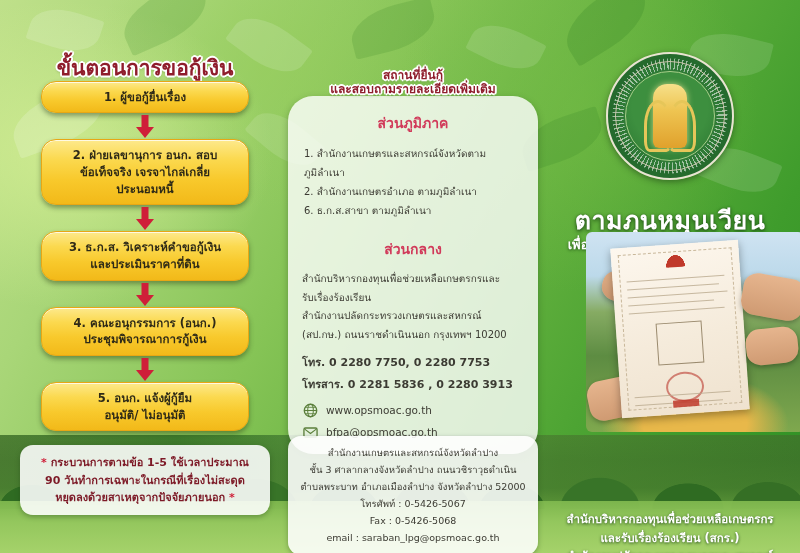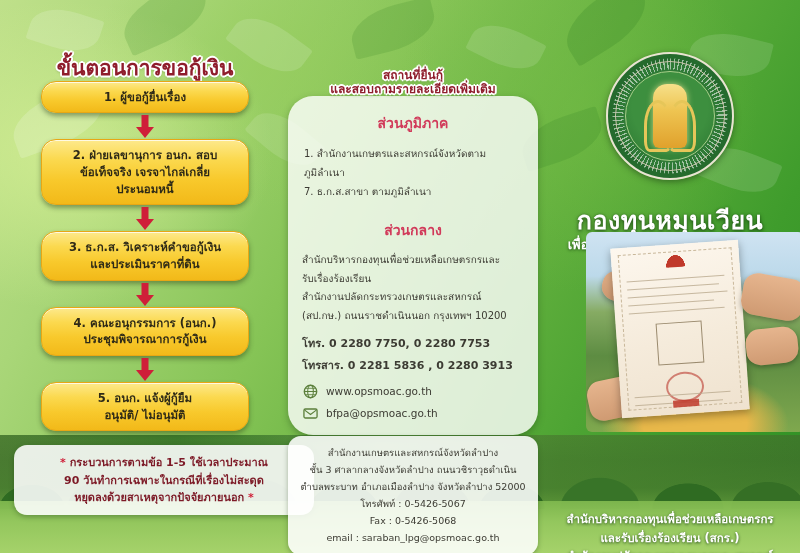--- a/index.html
+++ b/index.html
@@ -72,21 +72,21 @@
   .arrow::before{
     content:"";position:absolute;left:50%;top:2px;transform:translateX(-50%);
     width:7px;height:13px;background:#cf1f39;
   }
   .arrow::after{
     content:"";position:absolute;left:50%;top:14px;transform:translateX(-50%);
     width:0;height:0;border-left:9px solid transparent;border-right:9px solid transparent;
     border-top:11px solid #cf1f39;
   }
   #left-note{
-    margin:14px auto 0;width:300px;box-sizing:border-box;
+    margin:14px auto 0;width:250px;box-sizing:border-box;
     background:rgba(255,255,255,.88);border-radius:13px;
     padding:9px 10px;text-align:center;
     color:#7d1a27;font-size:11px;font-weight:bold;line-height:1.55;
     box-shadow:0 2px 5px rgba(30,60,20,.35);
   }
   #left-note .ast{color:#cf1f39;}
 
   
   #col-center{position:absolute;left:288px;top:68px;width:250px;}
   #center-title{font-size:12px;margin-bottom:0;}
@@ -273,21 +273,22 @@
   <div id="col-center">
     <div id="center-title" class="head-th">
       <div>สถานที่ยื่นกู้</div>
       <div>และสอบถามรายละเอียดเพิ่มเติม</div>
     </div>
 
     <div id="center-card">
       <div class="card-head">ส่วนภูมิภาค</div>
       <ul class="num-list">
         <li>1. สำนักงานเกษตรและสหกรณ์จังหวัดตามภูมิลำเนา</li>
-        <li>7. ธ.ก.ส.สาขา ตามภูมิลำเนา</li>
+        <li>2. สำนักงานเกษตรอำเภอ ตามภูมิลำเนา</li>
+        <li>6. ธ.ก.ส.สาขา ตามภูมิลำเนา</li>
       </ul>
 
       <div class="card-head second">ส่วนกลาง</div>
       <div class="blk">
         <div>สำนักบริหารกองทุนเพื่อช่วยเหลือเกษตรกรและ</div>
         <div>รับเรื่องร้องเรียน</div>
         <div>สำนักงานปลัดกระทรวงเกษตรและสหกรณ์</div>
         <div>(สป.กษ.) ถนนราชดำเนินนอก กรุงเทพฯ 10200</div>
       </div>
 
@@ -333,21 +334,21 @@
     <div id="emblem">
       <div class="rim-text"></div>
       <div class="ring"></div>
       <div class="inner">
         <div class="naga-l"></div>
         <div class="naga-r"></div>
         <div class="deity"></div>
       </div>
     </div>
 
-    <div id="brand-title">กองทุนหมุนเวียน</div>
+    <div id="brand-title">ตามภุนหมุนเวียน</div>
     <div id="brand-sub">เพื่อการกู้ยืมแก่เกษตรกรและผู้ยากจน</div>
 
     <div id="deed-photo">
       <div class="hand left"></div>
       <div class="hand lt"></div>
       <div class="paper">
         <div class="brd"></div>
         <div class="garuda"></div>
         <div class="ln" style="top:34px;width:98px"></div>
         <div class="ln" style="top:42px;width:92px"></div>

